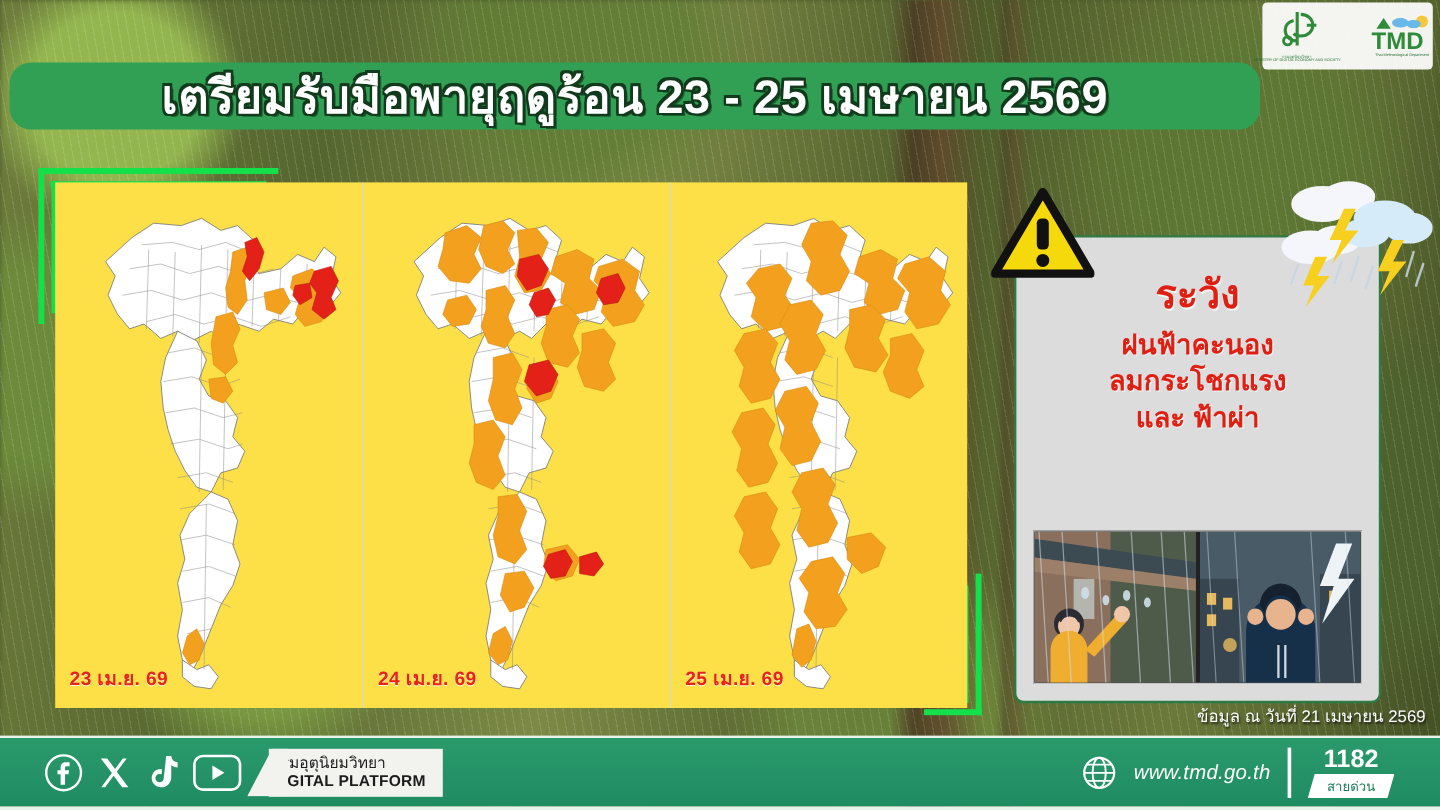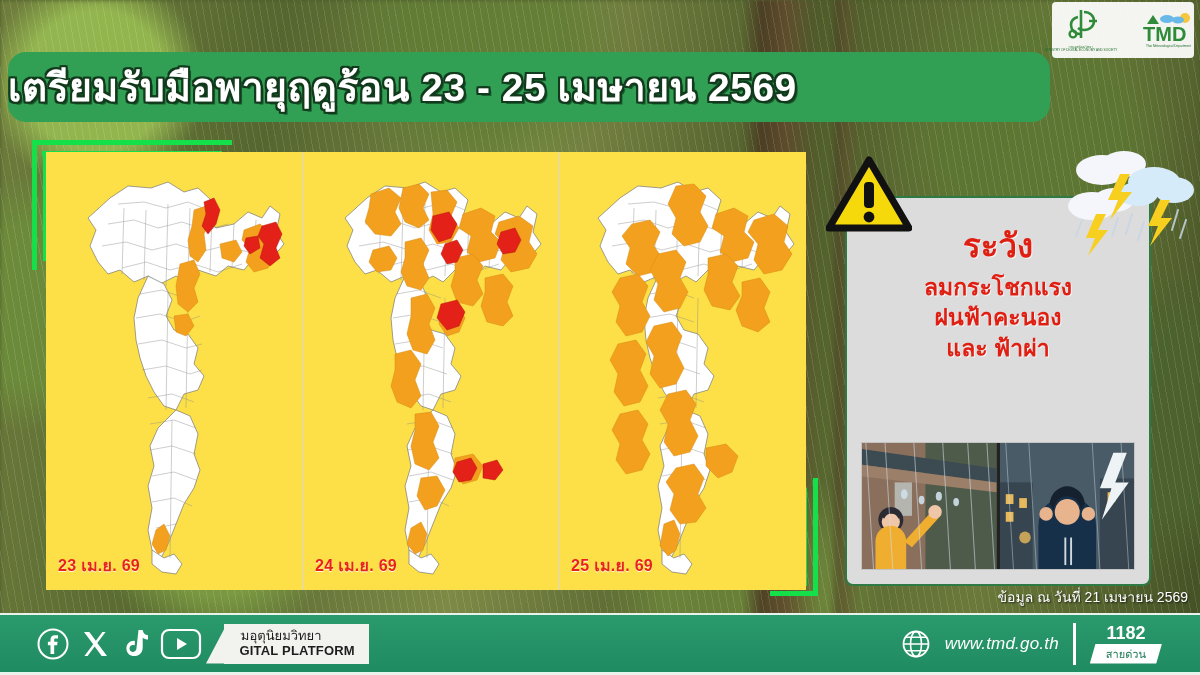--- a/index.html
+++ b/index.html
@@ -28,23 +28,23 @@
     filter:blur(1.5px);}
   .bg-trunk.t1{left:742px;width:78px;}
   .bg-trunk.t2{left:830px;width:30px;opacity:.55;}
   .rain{position:absolute;inset:0;
     background-image:repeating-linear-gradient(80deg,
       rgba(255,255,255,.20) 0px, rgba(255,255,255,.20) 1px,
       rgba(255,255,255,0) 1px, rgba(255,255,255,0) 7px);
     opacity:.55;}
 
   
-  .title-bar{position:absolute;left:8px;top:52px;width:1042px;height:70px;
+  .title-bar{position:absolute;left:8px;top:52px;width:1042px;height:56px;
     background:#31a054;border-radius:18px;
-    display:flex;align-items:center;}
+    display:flex;align-items:center;justify-content:center;}
   .title-text{
     font-size:39px;font-weight:bold;color:#ffffff;letter-spacing:.5px;
     text-shadow:-2px 0 #123a1c,0 -2px #123a1c,2px 0 #123a1c,0 2px #123a1c,
                 -2px -2px #123a1c,2px -2px #123a1c,-2px 2px #123a1c,2px 2px #123a1c,
                 3px 3px 0 rgba(10,40,18,.55);
     white-space:nowrap;}
 
   
   .logo-box{position:absolute;right:6px;top:2px;width:142px;height:56px;
     background:rgba(255,255,255,.93);border-radius:4px;
@@ -108,21 +108,21 @@
   .brand-tag .slant{position:absolute;left:-18px;top:0;width:34px;height:40px;background:#f2f2ee;
     clip-path:polygon(62% 0,100% 0,100% 100%,0% 100%);}
   .brand-inner{background:#f2f2ee;height:40px;display:flex;flex-direction:column;justify-content:center;
     padding:0 14px 0 2px;}
   .brand-th{font-size:13px;color:#1d1d1d;line-height:1.15;}
   .brand-en{font-size:13px;font-weight:bold;color:#1d1d1d;line-height:1.15;letter-spacing:.2px;}
   .foot-right{margin-left:auto;display:flex;align-items:center;gap:14px;margin-right:38px;}
   .url{font-size:17px;color:#ffffff;letter-spacing:.2px;font-style:italic;}
   .fdiv{width:3px;height:42px;background:#ffffff;}
   .hot{display:flex;flex-direction:column;align-items:center;}
-  .hot-num{font-size:18px;font-weight:bold;color:#ffffff;line-height:1;}
+  .hot-num{font-size:21px;font-weight:bold;color:#ffffff;line-height:1;}
   .hot-tag{margin-top:2px;background:#ffffff;color:#1d7a56;font-size:11px;font-weight:normal;
     padding:1px 16px;clip-path:polygon(8% 0,100% 0,92% 100%,0% 100%);}
 </style>
 </head>
 <body>
 
 <div id="root">
 
   <div class="bg"></div>
   <div class="bg-trunk t1"></div>
@@ -337,22 +337,22 @@
           <path d="M148 290 L168 286 L180 298 L174 314 L160 320 L148 308 Z"></path>
           <path d="M106 366 L116 362 L122 376 L118 392 L110 398 L102 388 Z"></path>
         </g>
       </svg>
       <div class="map-date">25 เม.ย. 69</div>
     </div>
   </div>
 
   <div class="warn-panel">
     <div class="warn-title">ระวัง</div>
+    <div class="warn-line">ฝนฟ้าคะนอง</div>
     <div class="warn-line">ลมกระโชกแรง</div>
-    <div class="warn-line">ฝนฟ้าคะนอง</div>
     <div class="warn-line">และ  ฟ้าผ่า</div>
 
     <div class="illus">
       <div class="ill">
         <svg width="100%" height="100%" viewBox="0 0 140 128" preserveAspectRatio="none">
           <rect width="140" height="128" fill="#6e5f55"></rect>
           <rect x="60" y="0" width="80" height="128" fill="#4e5b4a"></rect>
           <rect x="0" y="0" width="66" height="128" fill="#8a6f5c"></rect>
           <path d="M0 6 L140 26 L140 40 L0 22 Z" fill="#3c4a52"></path>
           <path d="M0 22 L140 40 L140 50 L0 34 Z" fill="#9b7f68"></path>

